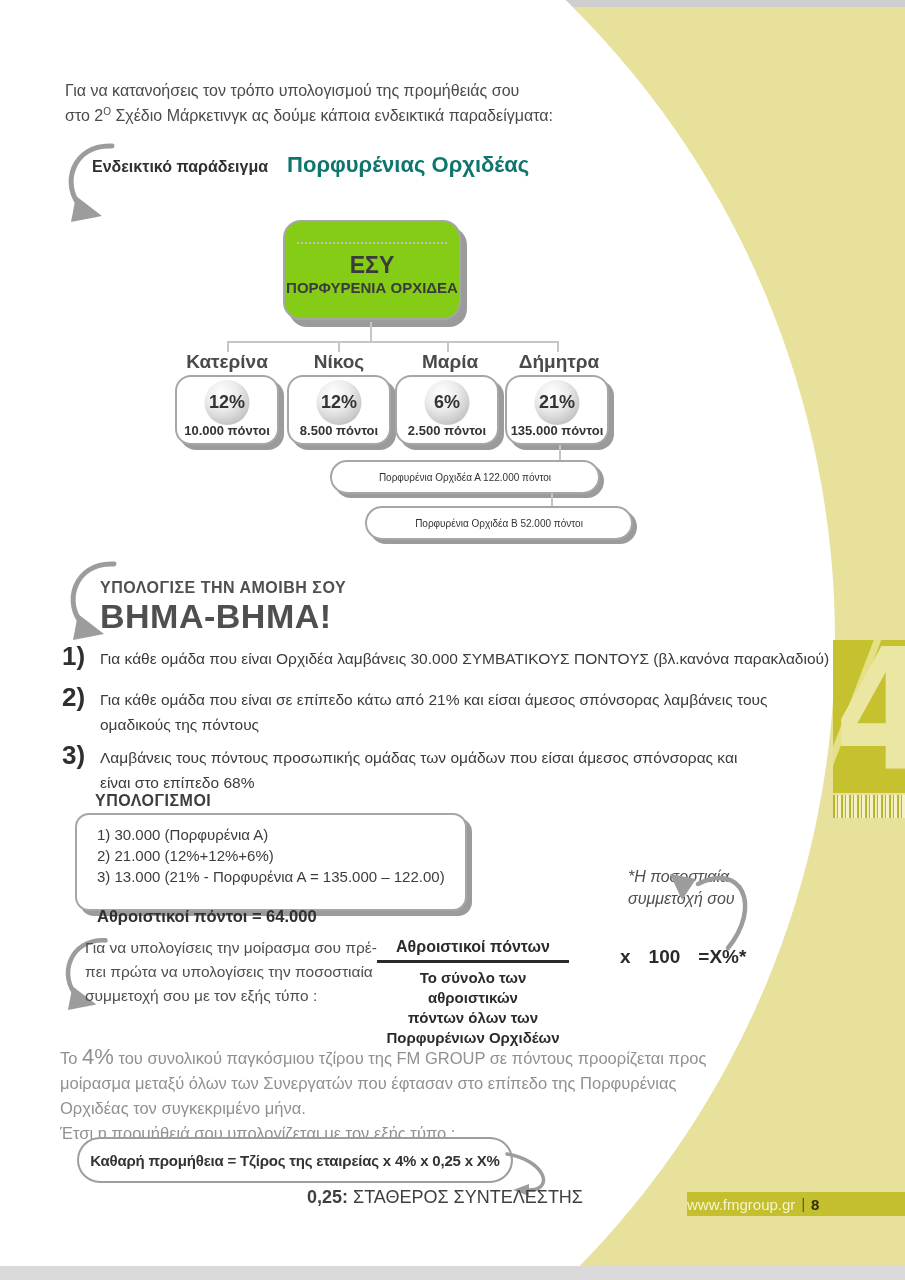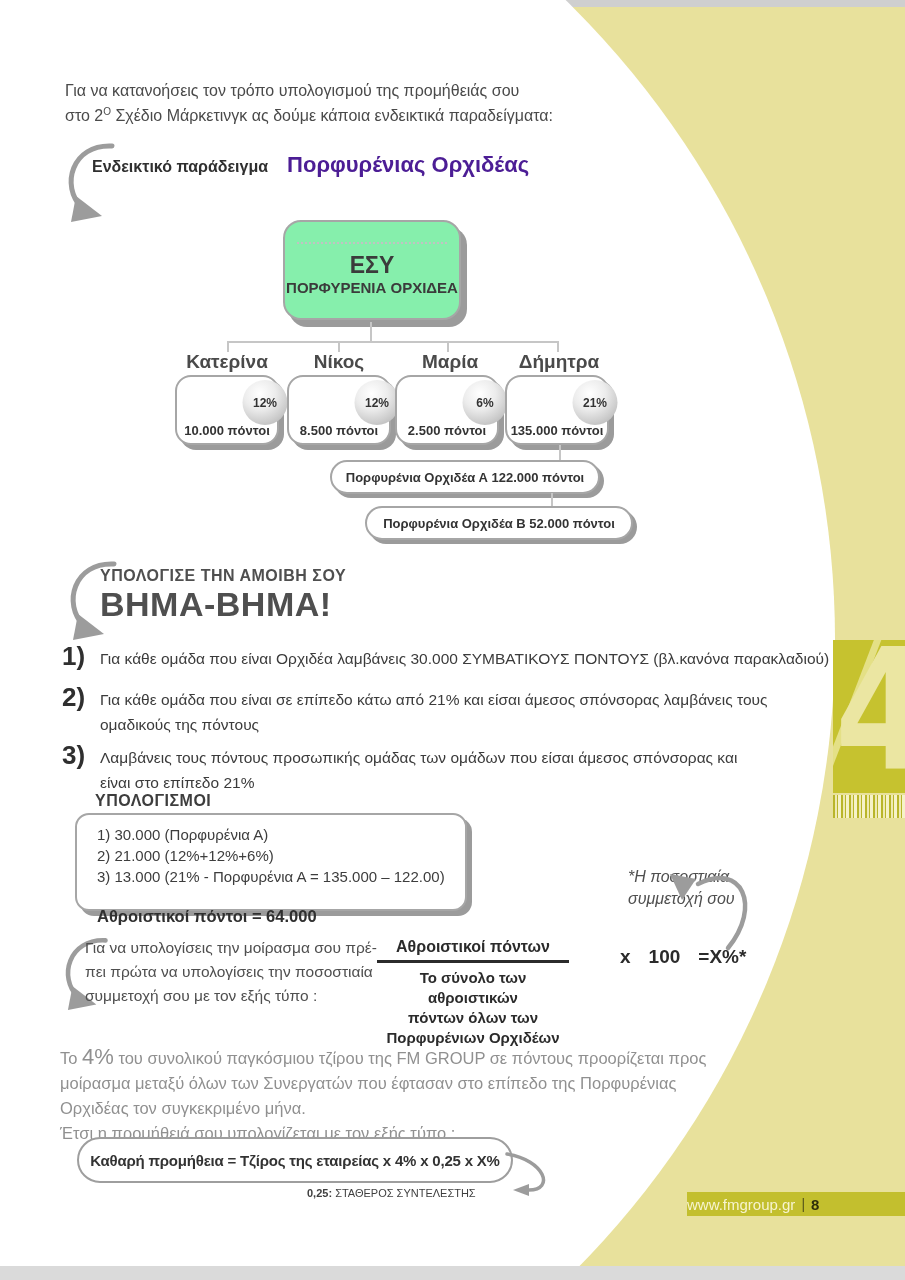--- a/index.html
+++ b/index.html
@@ -24,38 +24,38 @@
   .footer-url{font-size:15px;color:#f7f4cf;}
   .footer-divider{font-size:14px;color:#55551a;margin:0 6px;}
   .footer-page{font-size:15px;font-weight:bold;color:#2e2e0a;}
   .bottom-edge{position:absolute;left:0;top:1266px;width:905px;height:14px;background:#dadada;z-index:3;}
   .content{position:absolute;left:0;top:0;width:905px;height:1120px;z-index:4;}
   
   .intro{font-size:16px;line-height:21px;color:#4a4a4a;}
   .intro sup{font-size:10px;}
   .example-heading{display:flex;align-items:baseline;gap:19px;white-space:nowrap;}
   .example-label{font-size:16px;font-weight:bold;color:#2f2f2f;}
-  .example-title{font-size:22px;font-weight:bold;color:#4c1d95;}
-  
-  .node-box{background:#86efac;border:2px solid #a6a6a6;border-radius:18px;
+  .example-title{font-size:22px;font-weight:bold;color:#0f766e;}
+  
+  .node-box{background:#84cc16;border:2px solid #a6a6a6;border-radius:18px;
         box-shadow:6px 7px 0 #9b9b9b;box-sizing:border-box;text-align:center;}
   .root-dotted{position:absolute;left:12px;right:12px;top:20px;border-top:2px dotted #c2c2c2;}
   .root-line1{margin-top:30px;font-size:23px;font-weight:bold;color:#3b3b3b;}
   .root-line2{font-size:15px;font-weight:bold;color:#3b3b3b;}
   .tline{position:absolute;background:#c6c6c6;}
   .child-name{position:absolute;width:120px;text-align:center;font-size:19px;font-weight:bold;color:#4a4a4a;}
   .child-card{position:absolute;width:104px;height:70px;background:#fff;border:2px solid #a6a6a6;
         border-radius:16px;box-shadow:5px 5px 0 #9b9b9b;box-sizing:border-box;text-align:center;}
   .sphere{position:absolute;left:50%;top:3px;transform:translateX(-50%);width:45px;height:45px;border-radius:50%;
         background:radial-gradient(circle at 38% 30%, #ffffff 0%, #ececec 38%, #cdcdcd 68%, #a9a9a9 100%);
-        display:flex;align-items:center;justify-content:center;font-size:12px;font-weight:bold;color:#333;margin-left:38px;}
+        display:flex;align-items:center;justify-content:center;font-size:18px;font-weight:bold;color:#333;}
   .child-points{position:absolute;left:0;right:0;bottom:5px;font-size:13px;font-weight:bold;color:#333;}
   .pill{position:absolute;height:34px;background:#fff;border:2px solid #a6a6a6;border-radius:18px;
         box-shadow:4px 4px 0 #9b9b9b;box-sizing:border-box;display:flex;align-items:center;justify-content:center;
-        font-size:13px;font-weight:bold;color:#333;}
+        font-size:10px;font-weight:normal;color:#333;}
   
   .calc-h1{font-size:16px;font-weight:bold;color:#4f4f4f;letter-spacing:0.5px;}
   .calc-h2{font-size:34px;font-weight:bold;color:#4f4f4f;letter-spacing:0.5px;}
   .step-num{position:absolute;font-size:26px;font-weight:bold;color:#2f2f2f;}
   .step-text{position:absolute;font-size:15.5px;line-height:25px;color:#3b3b3b;width:730px;}
   .calcs-title{font-size:16px;font-weight:bold;color:#3d3d3d;letter-spacing:0.5px;}
   .calcs-box{position:absolute;left:75px;top:813px;width:392px;height:98px;background:#fff;border:2px solid #a6a6a6;
         border-radius:14px;box-shadow:5px 5px 0 #9b9b9b;box-sizing:border-box;padding:9px 0 0 20px;}
   .calcs-row{font-size:15px;line-height:21px;color:#3d3d3d;}
   .calcs-total{font-size:16.5px;font-weight:bold;color:#2f2f2f;margin-top:20px;}
@@ -65,21 +65,21 @@
   .frac-num{font-size:16px;font-weight:bold;color:#2b2b2b;}
   .frac-line{border:none;border-top:3px solid #2b2b2b;margin:4px 2px 5px 2px;}
   .frac-den{font-size:15px;font-weight:bold;line-height:20px;color:#2b2b2b;}
   .mult-row{position:absolute;left:620px;top:946px;font-size:19px;font-weight:bold;color:#2b2b2b;}
   .mult-row span{margin-right:18px;}
   .gray-par{font-size:16.5px;line-height:25px;color:#909090;}
   .gray-par .big{font-size:22px;}
   .formula2-box{position:absolute;left:77px;top:1137px;width:436px;height:46px;background:#fff;
         border:2px solid #9e9e9e;border-radius:23px;box-sizing:border-box;display:flex;align-items:center;
         justify-content:center;font-size:15px;font-weight:bold;color:#333;letter-spacing:-0.2px;}
-  .f2-note{position:absolute;left:307px;top:1187px;font-size:11px;color:#3f3f3f;}
+  .f2-note{position:absolute;left:307px;top:1187px;font-size:18px;color:#3f3f3f;}
   .f2-note b{font-weight:bold;}
   svg{display:block;}
 </style>
 </head>
 <body>
 
 <div class="page">
 
   <div class="yellow-band"></div>
   <div class="top-edge"></div>
@@ -161,38 +161,38 @@
     <div class="tline" style="left:559px;top:445px;width:2px;height:16px;"></div>
     <div class="pill" style="left:330px;top:460px;width:270px;">Πορφυρένια Ορχιδέα Α 122.000 πόντοι</div>
     <div class="tline" style="left:551px;top:493px;width:2px;height:14px;"></div>
     <div class="pill" style="left:365px;top:506px;width:268px;">Πορφυρένια Ορχιδέα Β 52.000 πόντοι</div>
 
     <svg class="abs" style="left:60px;top:556px;" width="60" height="85" viewBox="0 0 60 85">
       <path d="M54 8 C 14 6, 2 48, 24 70" stroke="#9c9c9c" stroke-width="5" fill="none" stroke-linecap="round"></path>
       <polygon points="18,58 44,78 13,84" fill="#9c9c9c"></polygon>
     </svg>
 
-    <div class="abs" style="left:100px;top:567px;">
+    <div class="abs" style="left:100px;top:579px;">
       <div class="calc-h1">ΥΠΟΛΟΓΙΣΕ ΤΗΝ ΑΜΟΙΒΗ ΣΟΥ</div>
       <div class="calc-h2">ΒΗΜΑ-ΒΗΜΑ!</div>
     </div>
 
     <div class="step-num" style="left:62px;top:641px;">1)</div>
     <div class="step-text" style="left:100px;top:646px;">
       <div>Για κάθε ομάδα που είναι Ορχιδέα λαμβάνεις 30.000 ΣΥΜΒΑΤΙΚΟΥΣ ΠΟΝΤΟΥΣ (βλ.κανόνα παρακλαδιού)</div>
     </div>
     <div class="step-num" style="left:62px;top:682px;">2)</div>
     <div class="step-text" style="left:100px;top:687px;">
       <div>Για κάθε ομάδα που είναι σε επίπεδο κάτω από 21% και είσαι άμεσος σπόνσορας λαμβάνεις τους</div>
         <div>ομαδικούς της πόντους</div>
     </div>
     <div class="step-num" style="left:62px;top:740px;">3)</div>
     <div class="step-text" style="left:100px;top:745px;">
       <div>Λαμβάνεις τους πόντους προσωπικής ομάδας των ομάδων που είσαι άμεσος σπόνσορας και</div>
-        <div>είναι στο επίπεδο 21%</div>
+        <div>είναι στο επίπεδο 68%</div>
     </div>
 
     <div class="abs calcs-title" style="left:95px;top:792px;">ΥΠΟΛΟΓΙΣΜΟΙ</div>
     <div class="calcs-box">
       <div class="calcs-row">1) 30.000 (Πορφυρένια Α)</div>
       <div class="calcs-row">2) 21.000 (12%+12%+6%)</div>
       <div class="calcs-row">3) 13.000 (21% - Πορφυρένια Α = 135.000 – 122.00)</div>
       <div class="calcs-total">Αθροιστικοί πόντοι = 64.000</div>
     </div>
 

